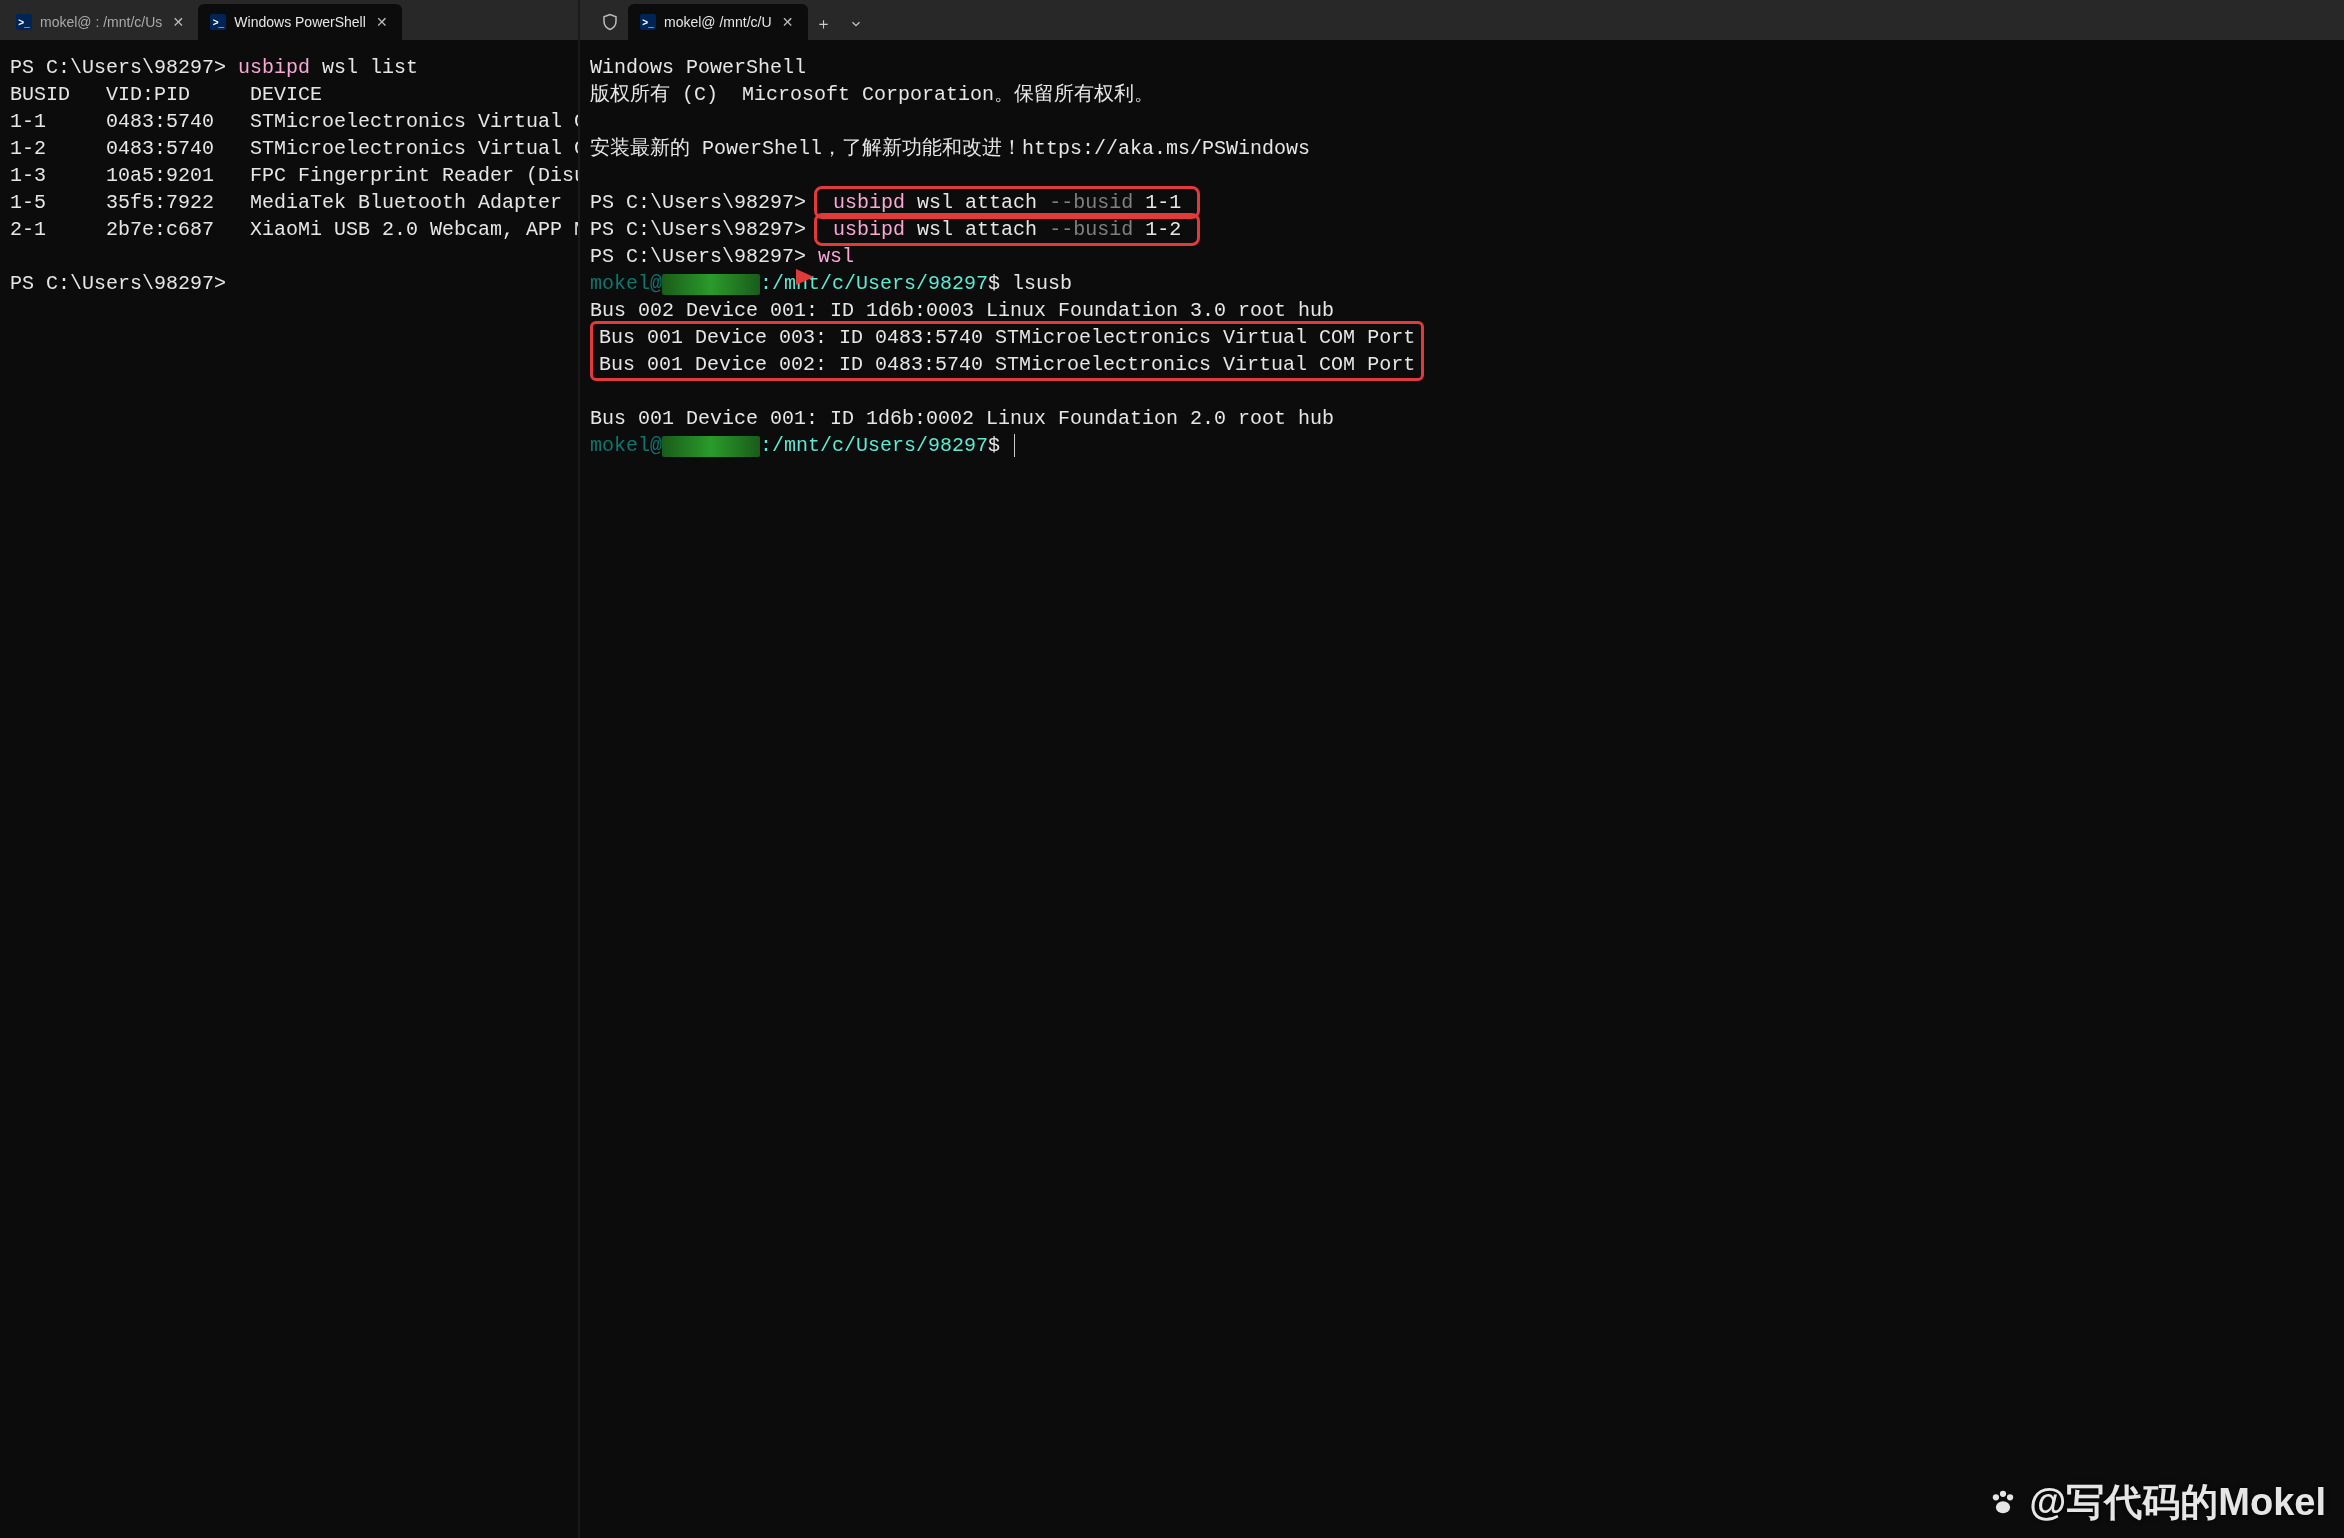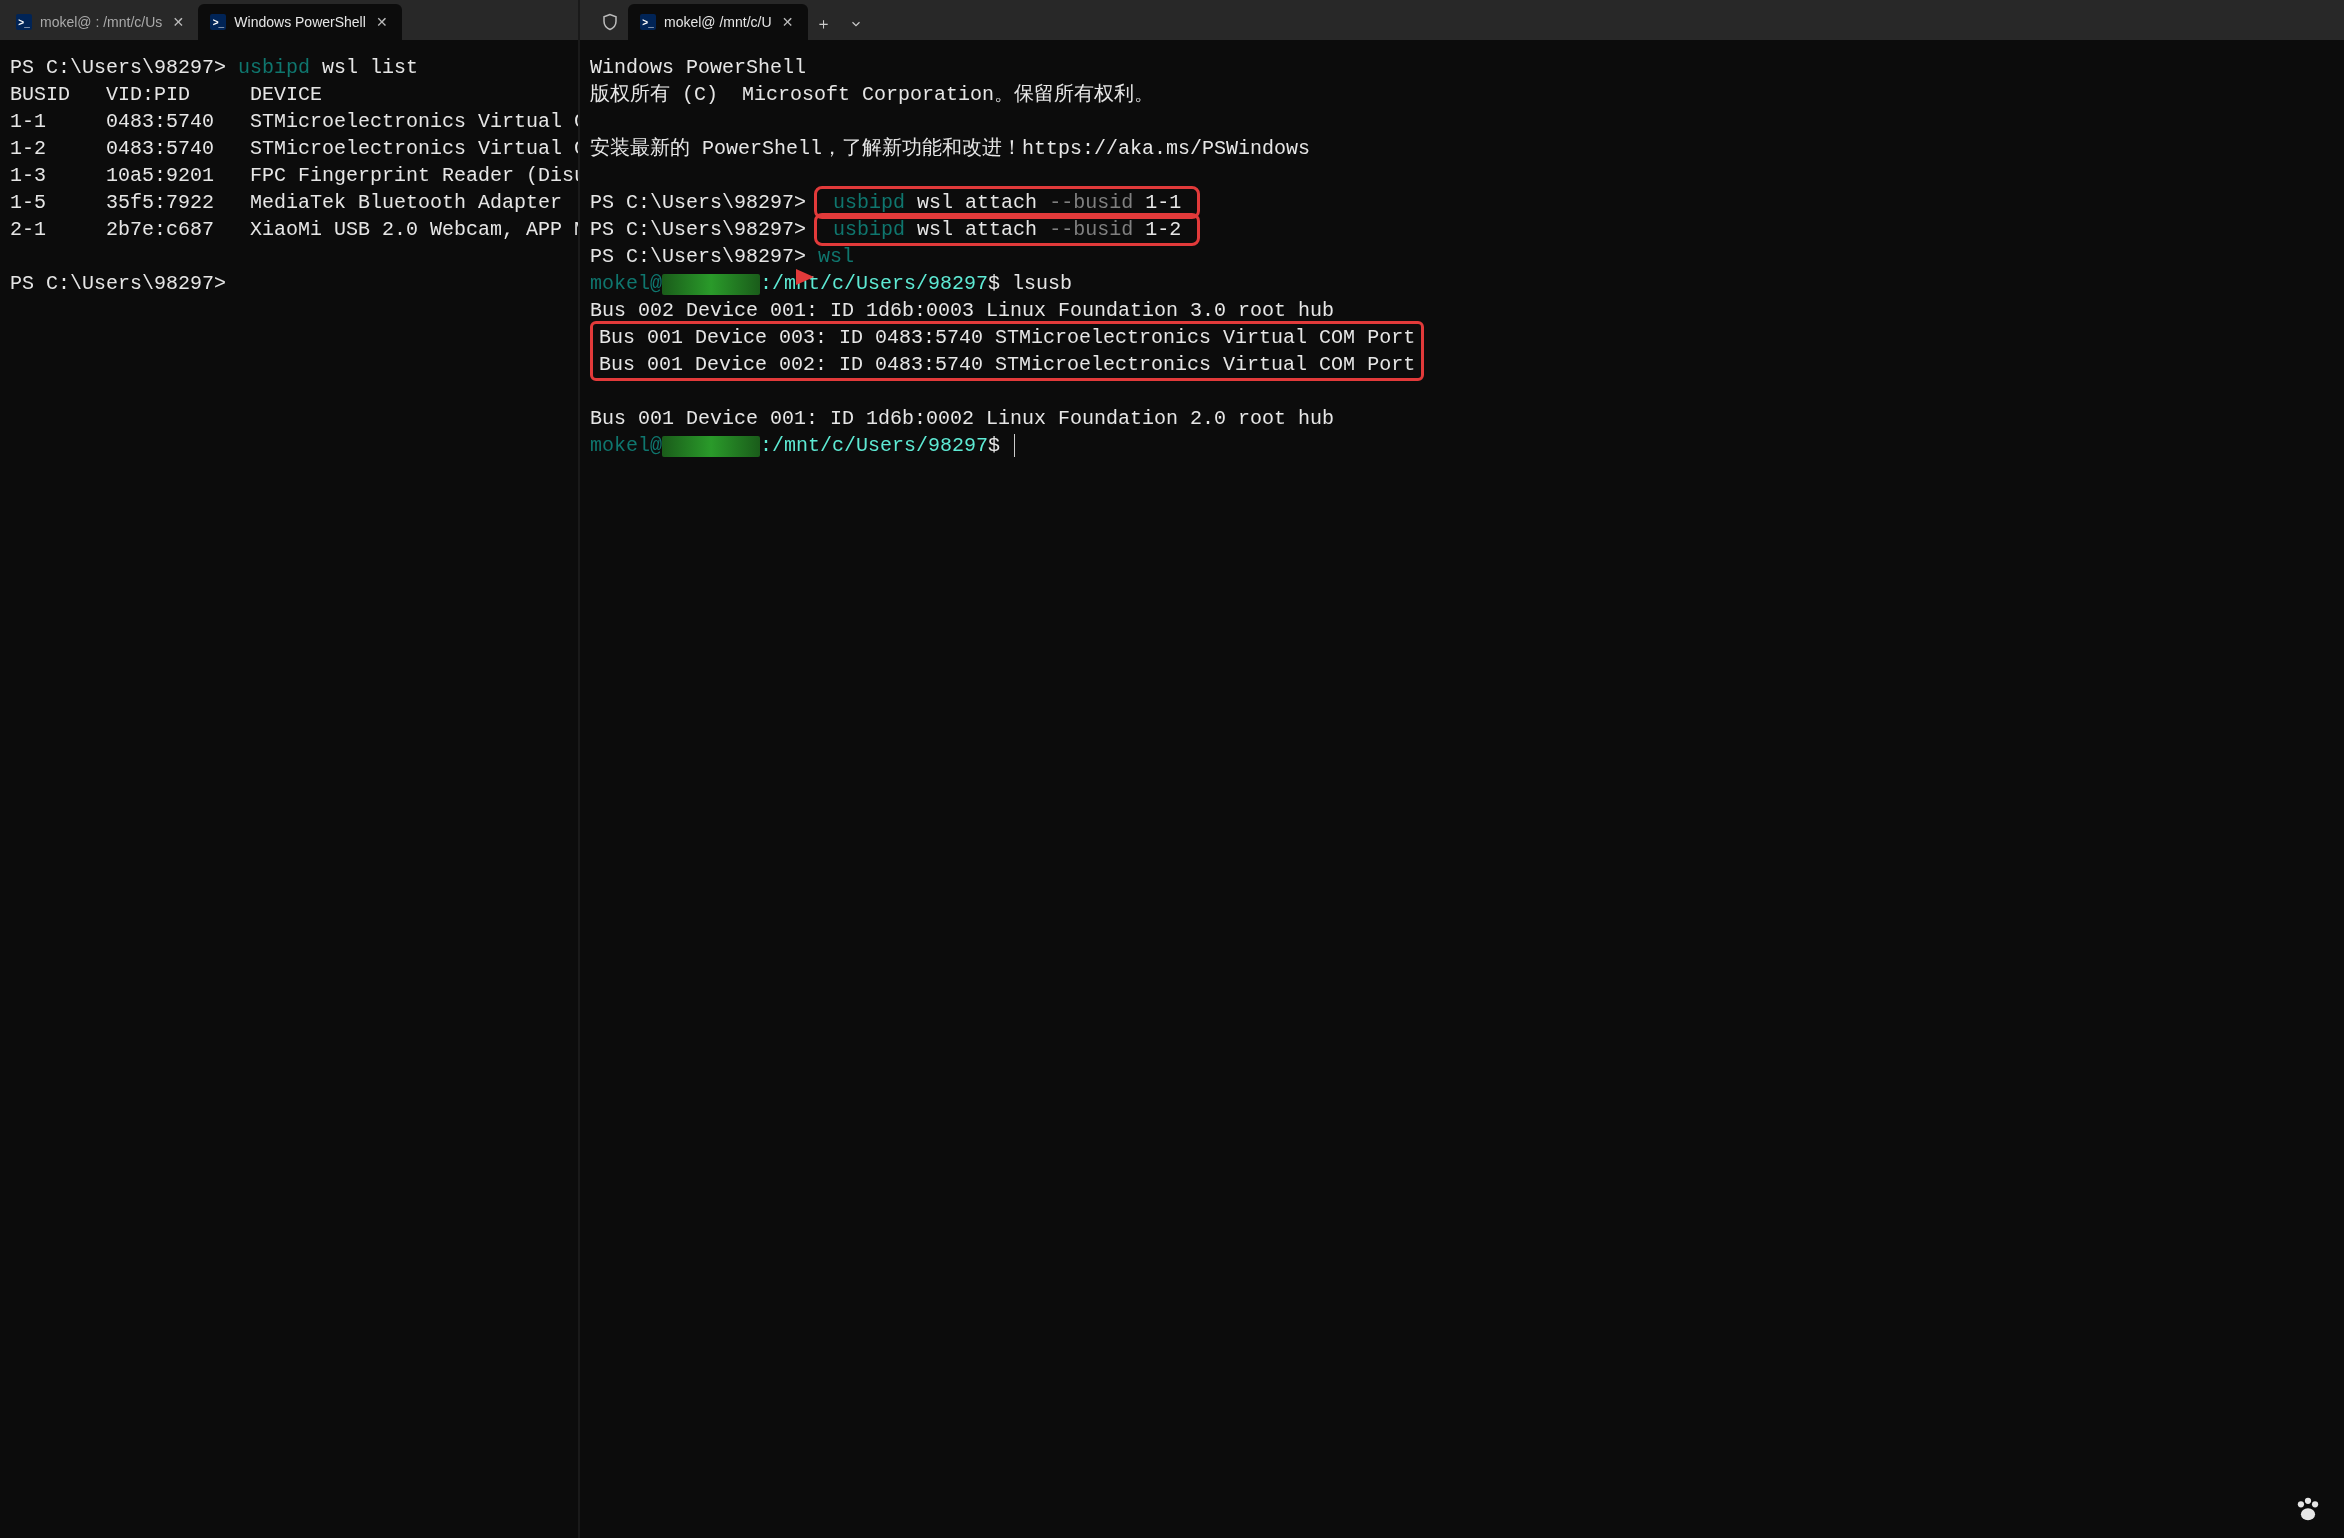--- a/index.html
+++ b/index.html
@@ -72,21 +72,21 @@
       display: inline-flex; align-items: center; justify-content: center;
       color: #ddd;
     }
     .terminal {
       flex: 1;
       padding: 14px 10px 10px 10px;
       white-space: pre;
       line-height: 1.35;
       overflow: hidden;
     }
-    .yellow { color: #0f766e; }
+    .yellow { color: #f9a8d4; }
     .gray-opt { color: #808080; }
     .green { color: #0f766e; }
     .blue { color: #5eead4; }
     .white { color: #e6e6e6; }
     .hl-box {
       border: 3px solid #e23a3a;
       border-radius: 8px;
       display: inline-block;
       padding: 0 16px;
       margin: -3px -4px;
@@ -217,14 +217,15 @@
 
   <div class="watermark">
     <span class="paw">
       <svg viewBox="0 0 24 24" width="34" height="34" fill="#e6e6e6">
           <circle cx="7" cy="8" r="2.2"></circle>
           <circle cx="12" cy="5.5" r="2.2"></circle>
           <circle cx="17" cy="8" r="2.2"></circle>
           <ellipse cx="12" cy="15" rx="5" ry="4.2"></ellipse>
         </svg>
     </span>
+    <span>@写代码的Mokel</span>
   </div>
 </div>
 
 </body></html>

